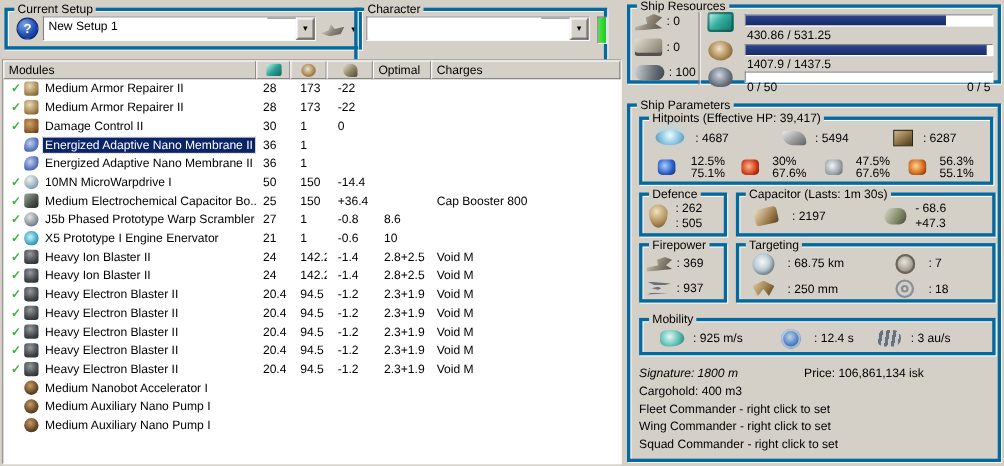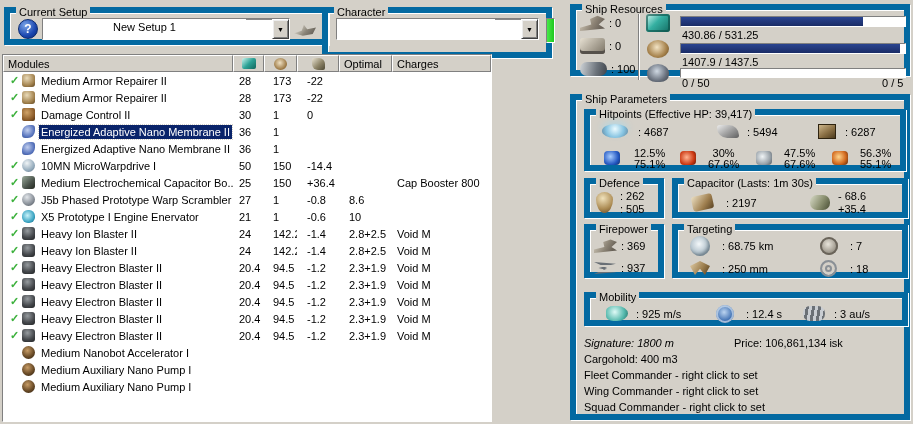--- a/index.html
+++ b/index.html
@@ -1,21 +1,21 @@
 <!DOCTYPE html>
 <html><head>
 <meta charset="utf-8">
 <style>
   * { margin:0; padding:0; box-sizing:border-box; cursor:default; }
   html,body { width:913px; height:424px; }
   body { font-family:"Liberation Sans",sans-serif; font-size:11px; color:#000; }
   #root { position:relative; width:913px; height:424px; background:#d4d0c8; overflow:hidden; }
 
   
-  .gb { position:absolute; border:6px solid #0369a1; box-shadow: inset 1px 1px 0 #ffffff, 1px 1px 0 #ffffff; text-align: center; }
+  .gb { position:absolute; border:3px solid #0369a1; box-shadow: inset 1px 1px 0 #ffffff, 1px 1px 0 #ffffff; }
   .gb > .gb-label { position:absolute; top:-7px; left:6px; background:#d4d0c8; padding:0 3px; white-space:nowrap; }
   .sunken { border:1px solid; border-color:#808080 #ffffff #ffffff #808080; box-shadow: inset 1px 1px 0 #404040a0; background:#fff; }
   .raised { background:#d4d0c8; border:1px solid; border-color:#ffffff #404040 #404040 #ffffff; box-shadow: inset 1px 1px 0 #ececec, inset -1px -1px 0 #808080; }
   .combo { position:absolute; display:flex; align-items:stretch;gap:26px; }
   .combo .combo-text { flex:1; background:#fff; padding:2px 4px; overflow:hidden; white-space:nowrap; }
   .combo .combo-btn { width:17px; display:flex; align-items:center; justify-content:center; font-size:7px; }
   .vdiv { position:absolute; border-left:1px solid #808080; border-right:1px solid #ffffff; }
 
   
   #help-btn { position:absolute; left:8px; top:6px; width:20px; height:20px; border-radius:50%;
@@ -33,21 +33,21 @@
   .sico-launcher { width:25px; height:16px; border-radius:3px; background:linear-gradient(135deg,#e6e0d2,#7a7264); box-shadow:inset 0 -3px 0 #55504a; }
   .sico-calibration { width:27px; height:14px; border-radius:7px; background:linear-gradient(100deg,#cfd4d8,#6d747c 60%,#3f454c); }
   .sico-cpu { width:24px; height:18px; border-radius:3px; background:linear-gradient(135deg,#d8fbf4,#35b0a2 45%,#136b61); box-shadow:inset 0 0 0 2px #0e4f48a0; }
   .sico-pg { width:22px; height:18px; border-radius:50%; background:radial-gradient(circle at 45% 40%,#f2e3c4,#a5814b 60%,#5d431f); }
   .sico-drone { width:22px; height:18px; border-radius:50% 50% 40% 40%; background:radial-gradient(circle at 45% 40%,#cfd8e2,#68707c 60%,#3a4048); }
   .bar-track { position:absolute; height:11px; width:226px; background:#fff; border:1px solid; border-color:#808080 #fff #fff #808080; }
   .bar-fill { height:100%; background:linear-gradient(#2a4490,#1a2c66); }
   .bar-label { position:absolute; white-space:nowrap; }
 
   
-  #modules-panel { position:absolute; left:2px; top:54px; width:490px; height:368px; background:#fff; border:1px solid; border-color:#808080 #fff #fff #808080; }
+  #modules-panel { position:absolute; left:2px; top:54px; width:563px; height:368px; background:#fff; border:1px solid; border-color:#808080 #fff #fff #808080; }
   .mgrid { display:grid; grid-template-columns:230px 31px 33px 42px 53px 1fr; }
   #modules-header { height:17px; }
   #modules-header .hcell { background:#d4d0c8; border:1px solid; border-color:#fff #808080 #808080 #fff; display:flex; align-items:center; padding:0 4px; overflow:hidden; }
   .hico { display:inline-block; margin:0 auto; }
   .hico-cpu { width:14px; height:11px; border-radius:2px; background:linear-gradient(135deg,#cdf5ee,#2da296 50%,#11655b); }
   .hico-pg { width:13px; height:12px; border-radius:50%; background:radial-gradient(circle at 45% 40%,#efe0c2,#9d7a46 65%,#5d431f); }
   .hico-cap { width:13px; height:12px; border-radius:2px 6px 2px 6px; background:linear-gradient(135deg,#e8e2d2,#8d8468 55%,#4e4834); }
   #module-rows { position:absolute; left:0; top:17px; right:0; bottom:0; overflow:hidden; }
   .mrow { height:17px; align-items:center; }
   .c-name { display:flex; align-items:center; height:17px; padding-left:4px; overflow:hidden; white-space:nowrap; }
@@ -476,21 +476,21 @@
       <span class="stat" style="left:30px;top:6px;">: 262</span>
       <span class="stat" style="left:30px;top:19px;">: 505</span>
     </div>
 
     <div class="gb" style="left:96px;top:78px;width:236px;height:40px;">
       <span class="gb-label">Capacitor (Lasts: 1m 30s)</span>
       <span class="pico pico-capacitor" style="left:14px;top:11px;"></span>
       <span class="stat" style="left:48px;top:13px;">: 2197</span>
       <span class="pico pico-booster" style="left:132px;top:11px;"></span>
       <span class="stat" style="left:160px;top:6px;">- 68.6</span>
-      <span class="stat" style="left:160px;top:19px;">+35.4</span>
+      <span class="stat" style="left:160px;top:19px;">+47.3</span>
     </div>
 
     <div class="gb" style="left:8px;top:124px;width:80px;height:54px;">
       <span class="gb-label">Firepower</span>
       <span class="pico pico-turret" style="left:4px;top:9px;"></span>
       <span class="stat" style="left:31px;top:10px;">: 369</span>
       <span class="pico pico-volley" style="left:4px;top:32px;"></span>
       <span class="stat" style="left:31px;top:32px;">: 937</span>
     </div>
 

